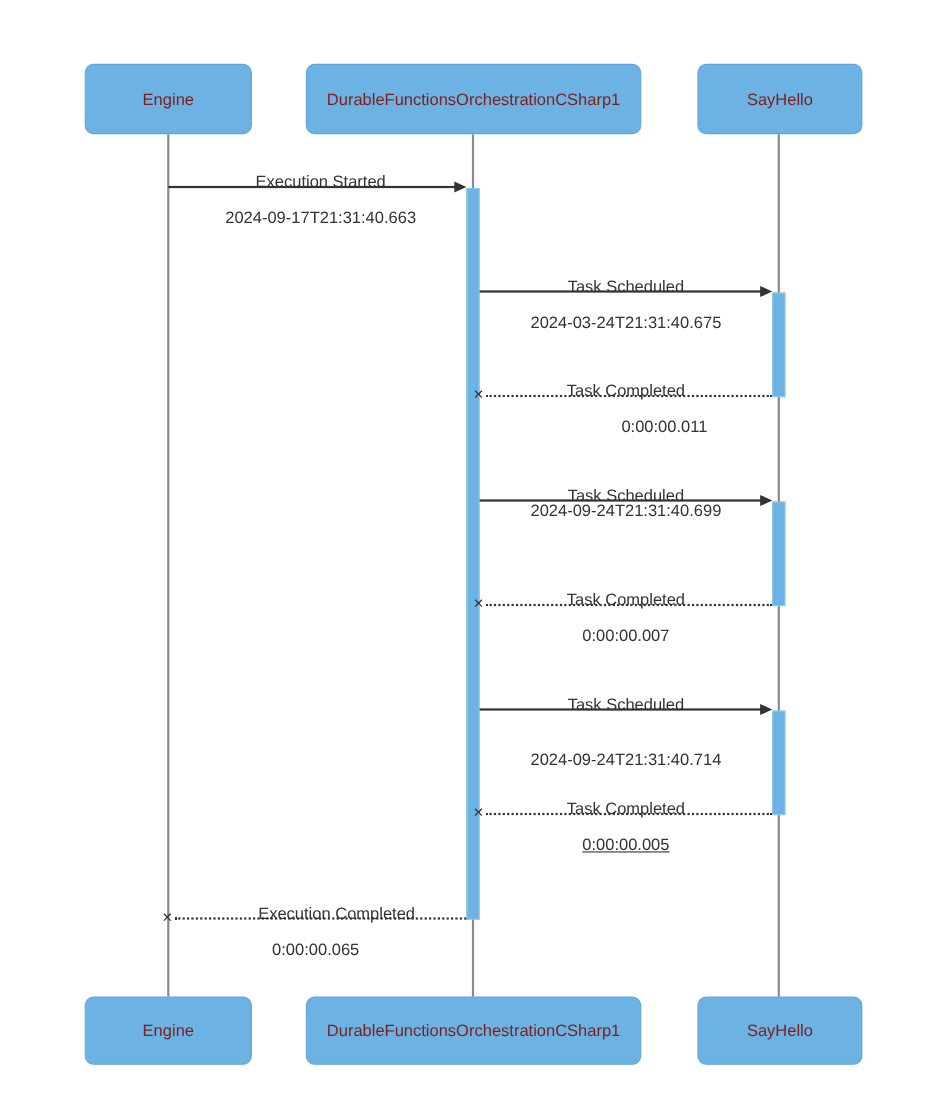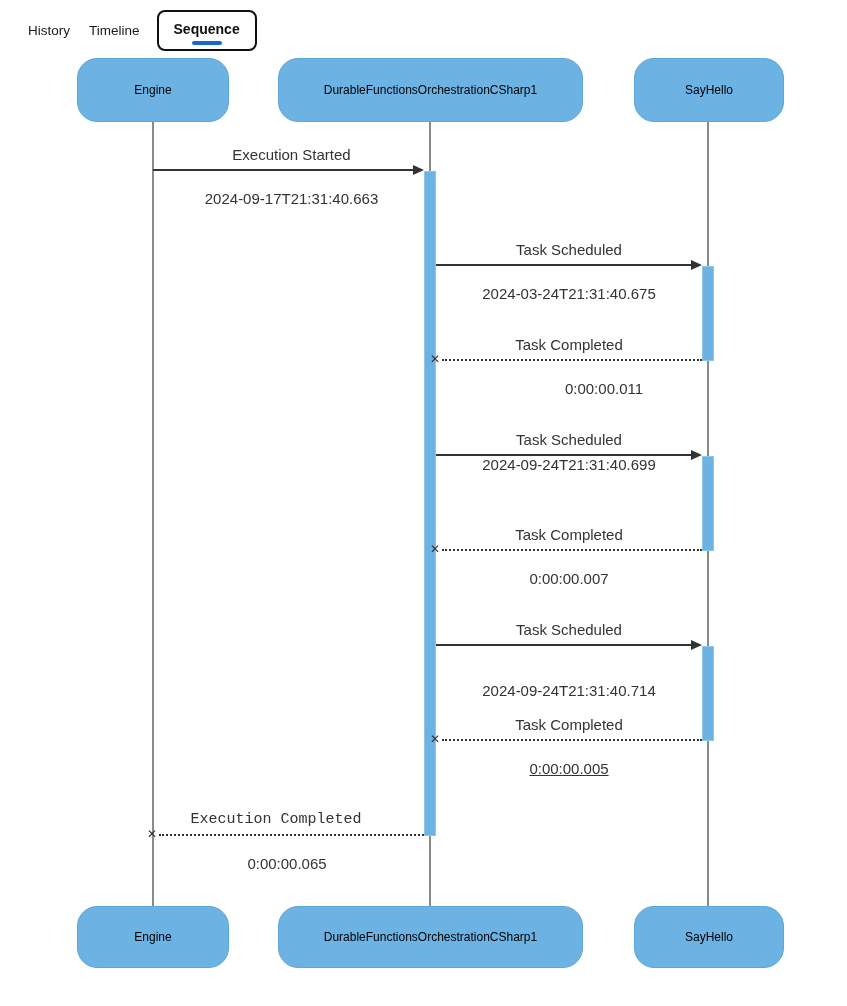--- a/index.html
+++ b/index.html
@@ -12,39 +12,31 @@
              padding:4px 2px;cursor:pointer;}
   .tab-active{position:relative;background:#fff;border:2px solid #0f0f0f;border-radius:8px;
               padding:9px 15px 12px 15px;font-family:inherit;font-size:14px;font-weight:bold;
               color:#0f0f0f;cursor:pointer;}
   .tab-underline{position:absolute;left:50%;transform:translateX(-50%);bottom:4px;
                  width:30px;height:4px;border-radius:2px;}
 
   
   #diagram{position:absolute;left:0;top:0;width:847px;height:1006px;}
   .abs{position:absolute;}
-  .pbox{display:flex;align-items:center;justify-content:center;border-radius:20px;
-        font-size:12px;color:#000000;box-sizing:border-box;}
-  .msg-label{font-size:15px;color:#333;white-space:nowrap;transform:translateX(-50%);}
+  .pbox{display:flex;align-items:center;justify-content:center;border-radius:8px;
+        font-size:15px;color:#7f1d1d;box-sizing:border-box;}
+  .msg-label{font-size:15px;color:#333;white-space:nowrap;transform:translateX(-50%);margin-top:11px;}
   .sub-label{font-size:15px;color:#333;white-space:nowrap;transform:translateX(-50%);}
   .nofit{width:0;height:0;}
 </style>
 </head>
 <body>
 
 <div class="stage">
 
-  <div class="tab-bar">
-    <button class="tab-plain">History</button>
-    <button class="tab-plain">Timeline</button>
-    <button class="tab-active">
-      <span>Sequence</span>
-      <span class="tab-underline" style="background: rgb(22, 105, 210);"></span>
-    </button>
-  </div>
 
   <div id="diagram">
       <div class="abs" style="left: 152px; top: 122px; width: 0px; height: 784px; border-left: 2px solid rgb(138, 138, 138);"></div>
       <div class="abs" style="left: 429px; top: 122px; width: 0px; height: 784px; border-left: 2px solid rgb(138, 138, 138);"></div>
       <div class="abs" style="left: 707px; top: 122px; width: 0px; height: 784px; border-left: 2px solid rgb(138, 138, 138);"></div>
       <div class="abs pbox" style="left: 77px; top: 58px; width: 152px; height: 64px; background: rgb(108, 178, 227); border: 1px solid rgb(95, 166, 216);">
         <span>Engine</span>
       </div>
       <div class="abs pbox" style="left: 278px; top: 58px; width: 305px; height: 64px; background: rgb(108, 178, 227); border: 1px solid rgb(95, 166, 216);">
         <span>DurableFunctionsOrchestrationCSharp1</span>
@@ -88,16 +80,16 @@
       <div class="abs" style="left: 436px; top: 644px; width: 258px; height: 0px; border-top: 2px solid rgb(51, 51, 51);"></div>
       <div class="abs nofit" style="left: 691px; top: 640px; border-top: 5px solid transparent; border-bottom: 5px solid transparent; border-left: 11px solid rgb(51, 51, 51);"></div>
       <div class="abs msg-label" style="left: 569px; top: 621px;">Task Scheduled</div>
       <div class="abs sub-label" style="left: 569px; top: 682px;">2024-09-24T21:31:40.714</div>
       <div class="abs" style="left: 442px; top: 739px; width: 260px; height: 0px; border-top: 2px dotted rgb(51, 51, 51);"></div>
       <div class="abs" style="left: 430px; top: 731px; font-size: 12px; font-weight: 600; color: rgb(51, 51, 51); line-height: 16px;">✕</div>
       <div class="abs msg-label" style="left: 569px; top: 716px;">Task Completed</div>
       <div class="abs sub-label" style="left: 569px; top: 760px; text-decoration: underline;">0:00:00.005</div>
       <div class="abs" style="left: 159px; top: 834px; width: 265px; height: 0px; border-top: 2px dotted rgb(51, 51, 51);"></div>
       <div class="abs" style="left: 147px; top: 826px; font-size: 12px; font-weight: 600; color: rgb(51, 51, 51); line-height: 16px;">✕</div>
-      <div class="abs msg-label" style="left: 276px; top: 811px; font-family: Liberation Mono, monospace;">Execution Completed</div>
+      <div class="abs msg-label" style="left: 306px; top: 811px;">Execution Completed</div>
       <div class="abs sub-label" style="left: 287px; top: 855px;">0:00:00.065</div>
     </div>
 </div>
 
 </body></html>

